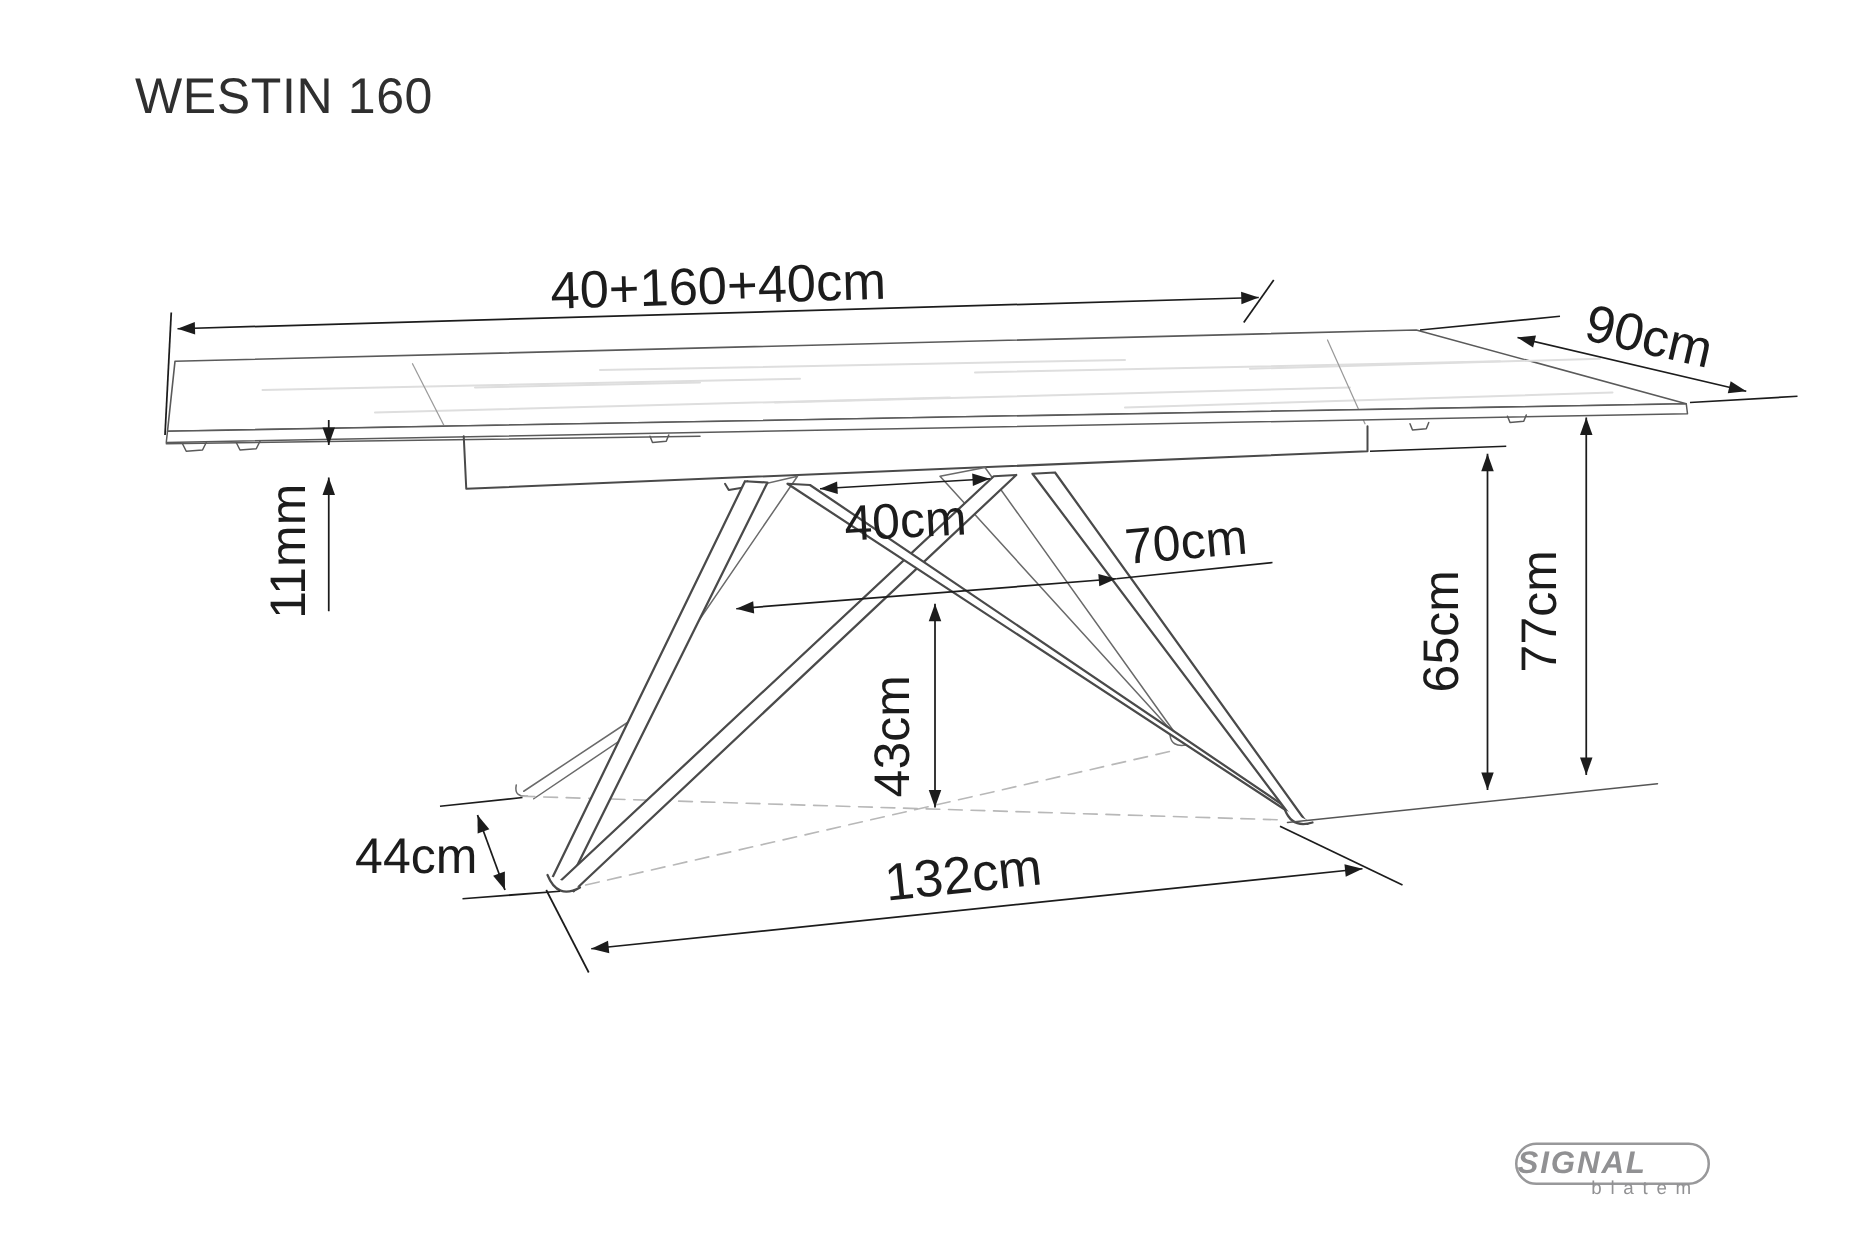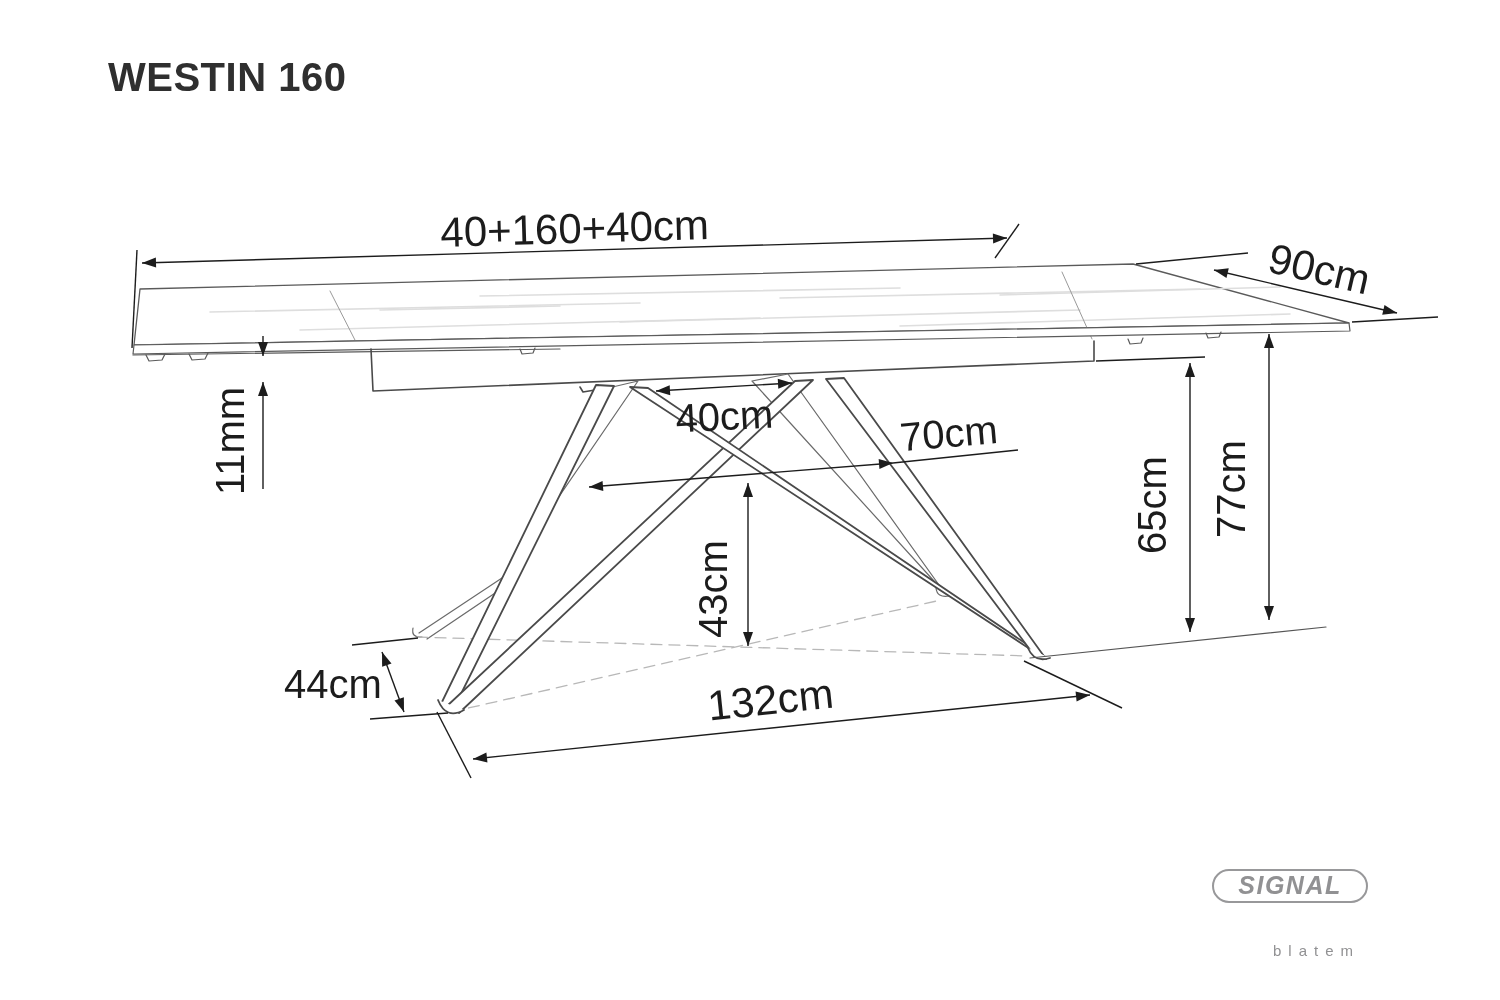--- a/index.html
+++ b/index.html
@@ -2,29 +2,29 @@
 <html><head>
 <meta charset="utf-8">
 <style>
   html,body{margin:0;padding:0;background:#fff;}
   #stage{
     position:relative;width:1500px;height:1000px;background:#ffffff;
     font-family:"Liberation Sans", sans-serif;overflow:hidden;
   }
   #drawing{position:absolute;left:0;top:0;}
   .page-title{
-    position:absolute;left:108px;top:55px;font-size:40px;font-weight:bold;
+    position:absolute;left:108px;top:55px;font-size:40px;font-weight:normal;
     color:#2f2f2f;letter-spacing:.5px;
   }
   .footer-note{
     position:absolute;left:107px;top:926px;font-size:29px;color:#a6a6a6;
   }
   .logo{
-    position:absolute;left:1212px;top:869px;width:152px;height:30px;
-    border:2.5px solid #98989a;border-radius:17px;text-align:center;
+    position:absolute;left:1212px;top:914px;width:152px;height:30px;
+    border:2.5px solid #98989a;border-radius:17px;
   }
   .logo .brand{
     display:block;font-size:25px;line-height:29px;font-weight:800;
     font-style:italic;color:#919193;letter-spacing:1.5px;
   }
   .logo-sub{
     position:absolute;left:1212px;top:942px;width:148px;text-align:right;
     font-size:15px;letter-spacing:7px;color:#919193;
   }
   svg text{fill:#1c1c1c;}

